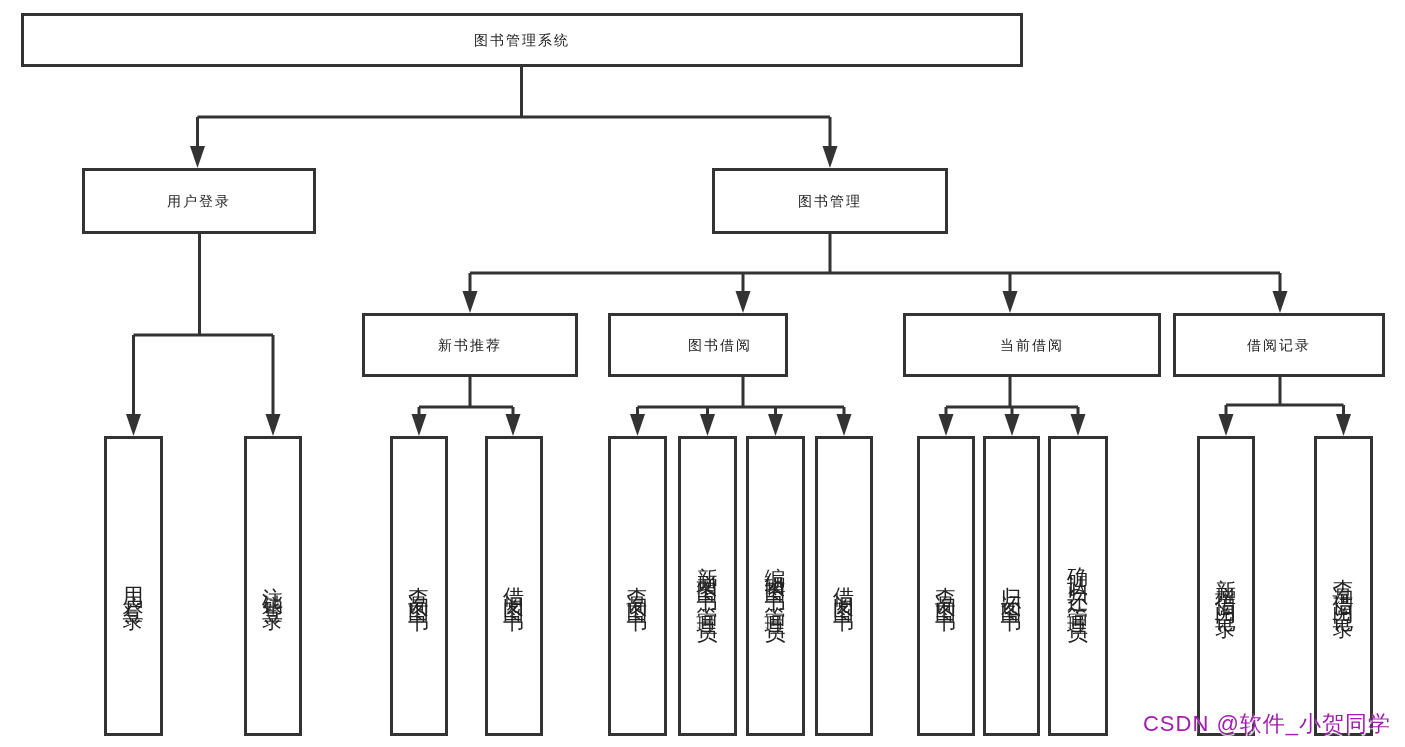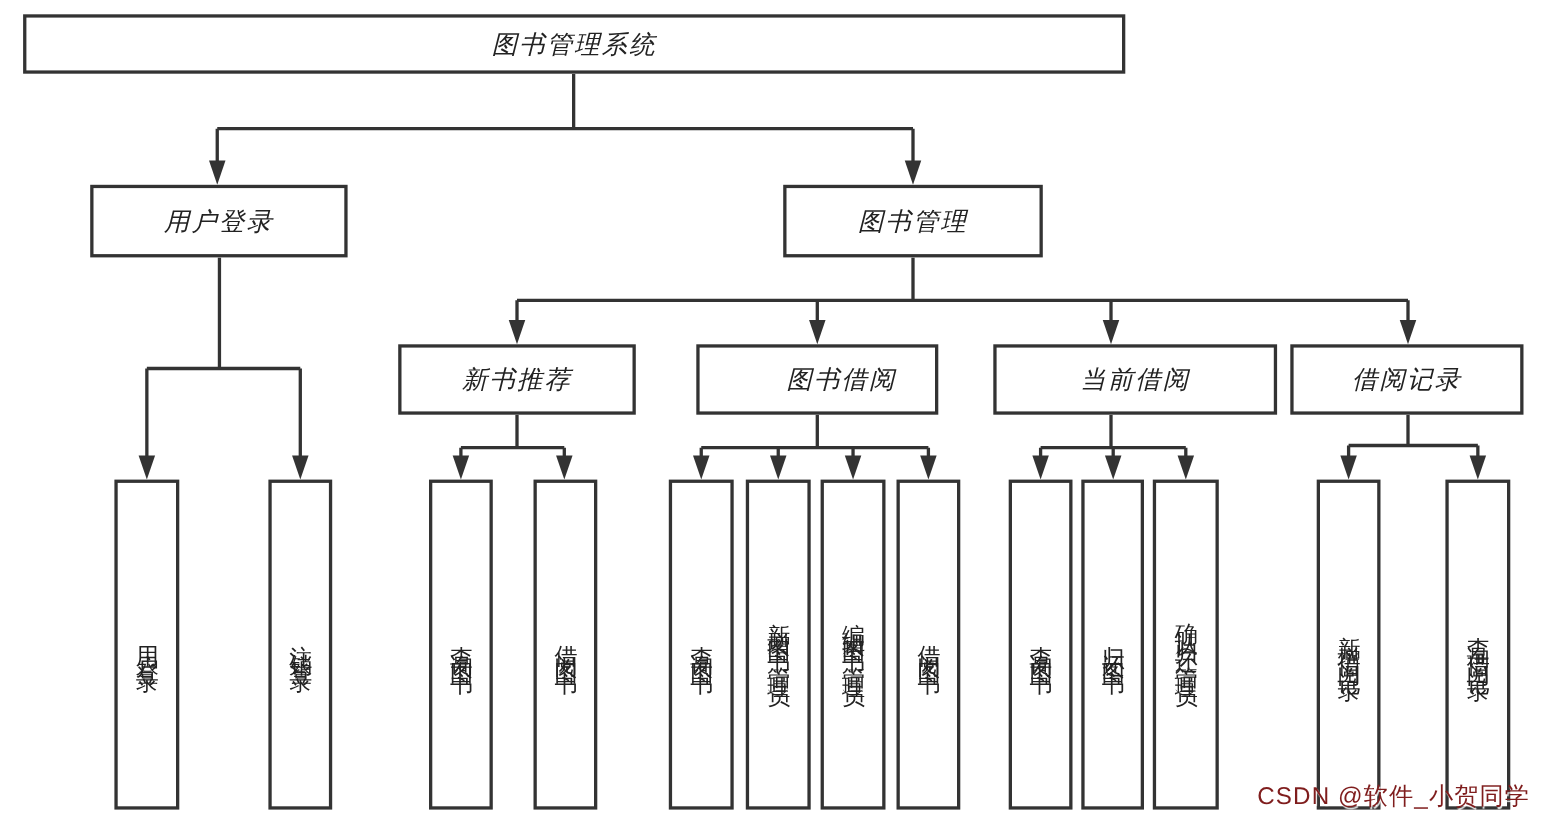--- a/index.html
+++ b/index.html
@@ -6,28 +6,28 @@
   .stage{
     position:relative;width:1405px;height:747px;background:#ffffff;overflow:hidden;
     font-family:"Liberation Sans",sans-serif;color:#222222;
   }
   .stage svg.wires{position:absolute;left:0;top:0;width:1405px;height:747px;}
   .box{
     position:absolute;box-sizing:border-box;border:3px solid #333333;background:#ffffff;
     display:flex;align-items:center;justify-content:center;text-align:center;
     color:#222222;line-height:1;
   }
-  .box.h{font-size:23px;letter-spacing:2px;white-space:nowrap;font-style:italic;}
+  .box.h{font-size:14px;letter-spacing:2px;white-space:nowrap;}
   .box.v{
     writing-mode:vertical-rl;text-orientation:mixed;
     font-size:21px;letter-spacing:8px;white-space:nowrap;
   }
   .watermark{
     position:absolute;right:14px;bottom:8px;
-    font-size:22px;letter-spacing:1px;color:#7f1d1d;
+    font-size:22px;letter-spacing:1px;color:#a21caf;
     text-shadow:1px 2px 1px rgba(255,255,255,0.95);
     white-space:nowrap;z-index:5;
   }
 </style>
 </head>
 <body>
 
 <div class="stage">
 
   <svg class="wires" viewBox="0 0 1405 747" fill="none" stroke="#333333" stroke-width="3">
@@ -65,21 +65,21 @@
     <polygon points="1218.5,414 1233.5,414 1226,436" fill="#333333" stroke="none"></polygon>
     <polygon points="1336,414 1351,414 1343.5,436" fill="#333333" stroke="none"></polygon>
   </svg>
 
   <div class="box h" style="left:21px;top:13px;width:1002px;height:54px;">图书管理系统</div>
 
   <div class="box h" style="left:82px;top:168px;width:234px;height:66px;">用户登录</div>
   <div class="box h" style="left:362px;top:313px;width:216px;height:64px;">新书推荐</div>
 
   <div class="box h" style="left:712px;top:168px;width:236px;height:66px;">图书管理</div>
-  <div class="box h" style="left:633px;top:313px;width:220px;height:64px;padding-left:44px;">图书借阅</div>
+  <div class="box h" style="left:608px;top:313px;width:180px;height:64px;padding-left:44px;">图书借阅</div>
   <div class="box h" style="left:903px;top:313px;width:258px;height:64px;">当前借阅</div>
   <div class="box h" style="left:1173px;top:313px;width:212px;height:64px;">借阅记录</div>
 
   <div class="box v" style="left:104px;top:436px;width:59px;height:300px;">用户登录</div>
   <div class="box v" style="left:244px;top:436px;width:58px;height:300px;">注销登录</div>
 
   <div class="box v" style="left:390px;top:436px;width:58px;height:300px;">查询图书</div>
   <div class="box v" style="left:485px;top:436px;width:58px;height:300px;">借阅图书</div>
 
   <div class="box v" style="left:608px;top:436px;width:59px;height:300px;">查询图书</div>

